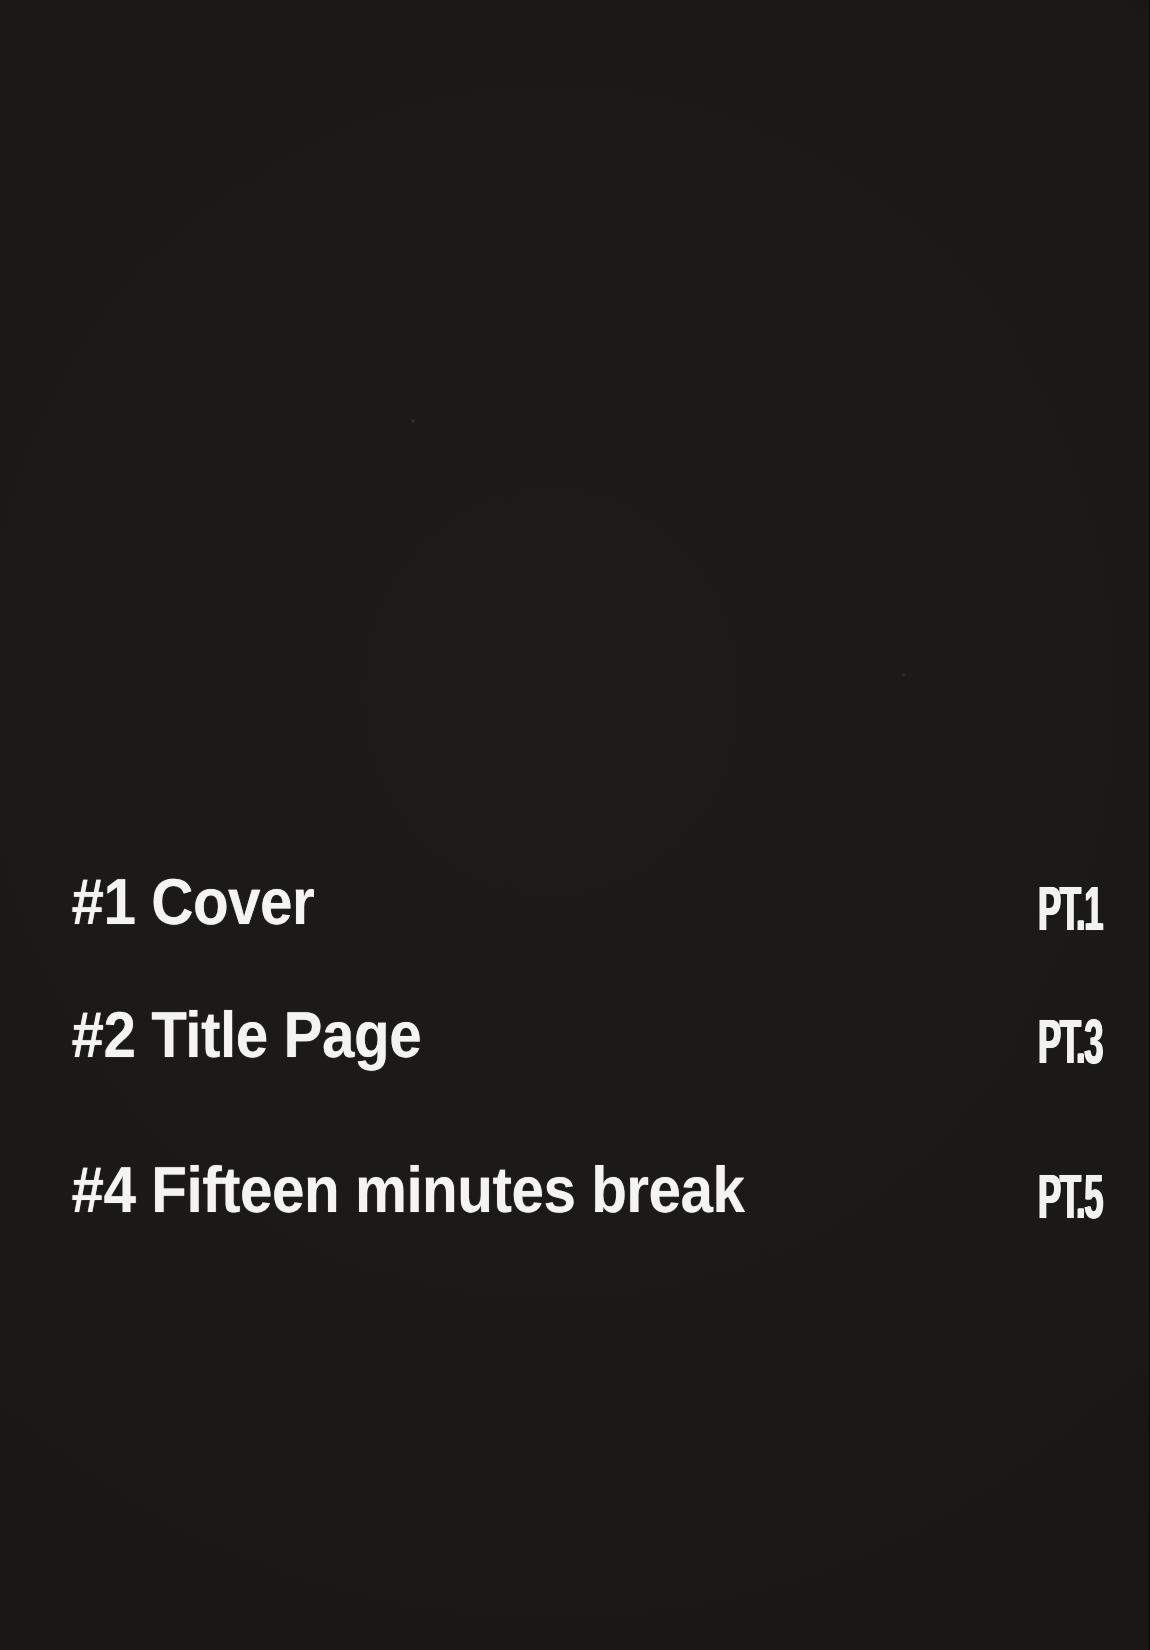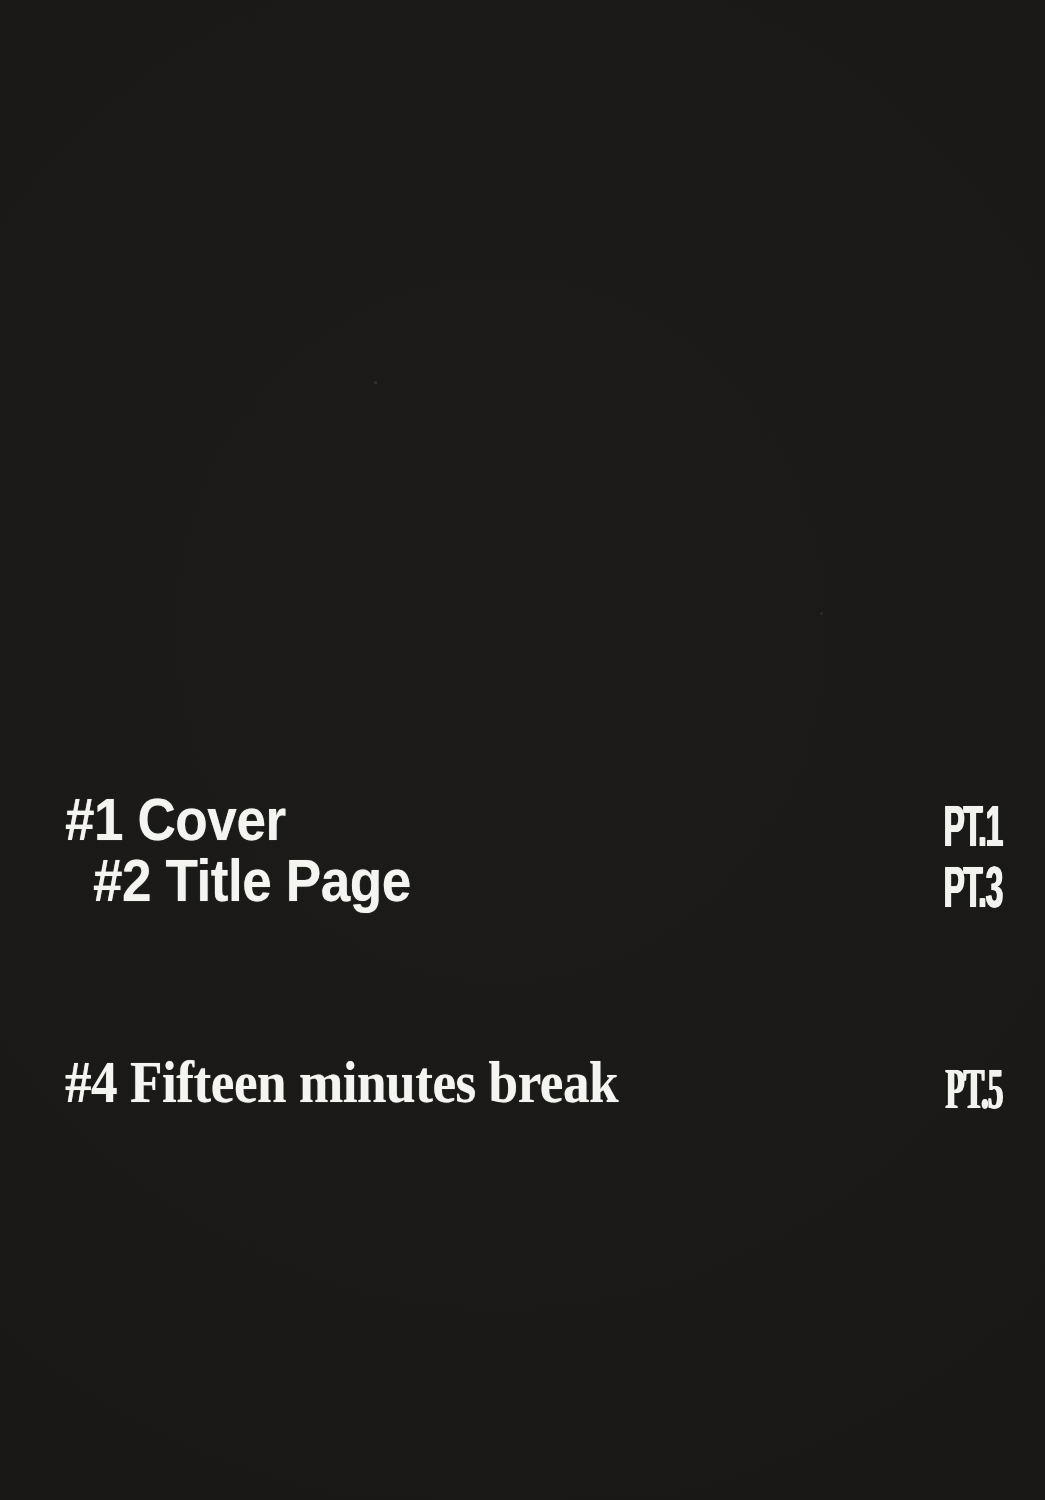--- a/index.html
+++ b/index.html
@@ -50,23 +50,23 @@
     line-height: 1;
     font-stretch: condensed;
     letter-spacing: -2px;
     white-space: nowrap;
     color: #f2f2ef;
     transform: scaleX(0.55);
     transform-origin: right top;
     text-shadow: 1.3px 0 0 currentColor, -1.3px 0 0 currentColor, 0 0 1px rgba(242,242,239,0.6);
   }
   .row-0 { top: 791px; }
-  .row-1 { top: 852px; margin-left: 28px; }
+  .row-1 { top: 912px; }
   .row-2 { top: 966px; }
-  .row-3 { top: 1053px; font-family: Liberation Serif, serif; }
+  .row-3 { top: 1053px; }
   .row-4 { top: 1141px; }
   .row-5 { top: 1227px; }
   .dust-speck {
     position: absolute;
     width: 3px;
     height: 3px;
     border-radius: 50%;
     background: #4a4744;
     opacity: 0.55;
   }

